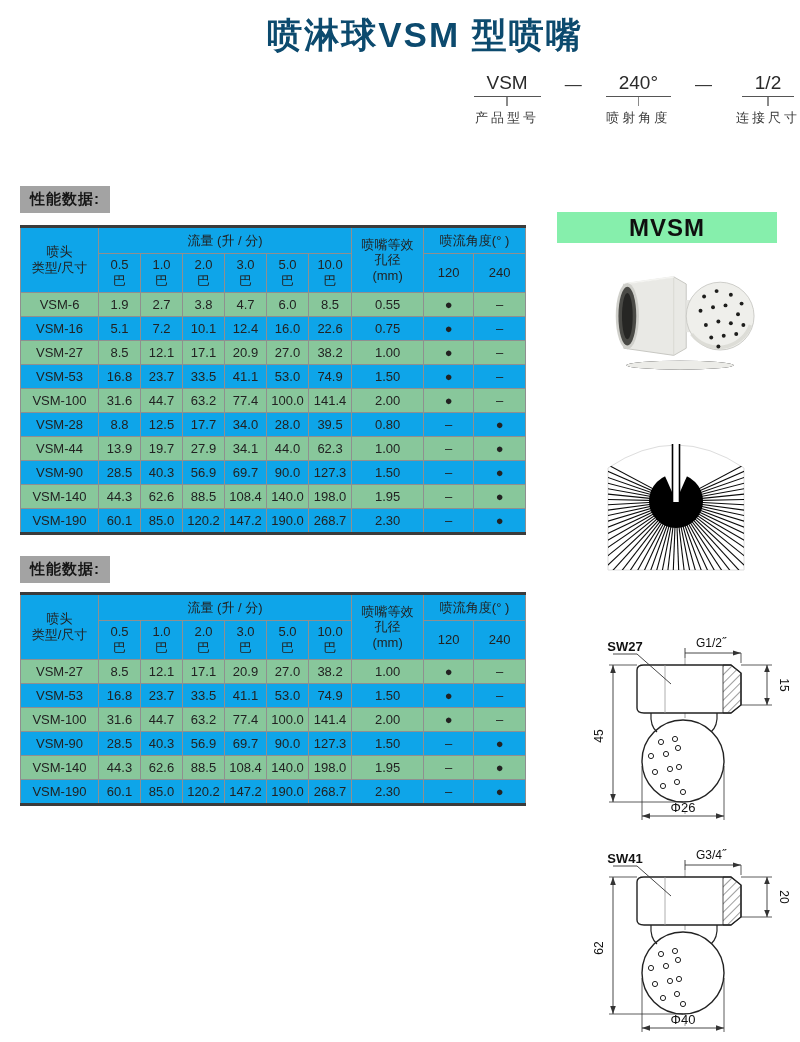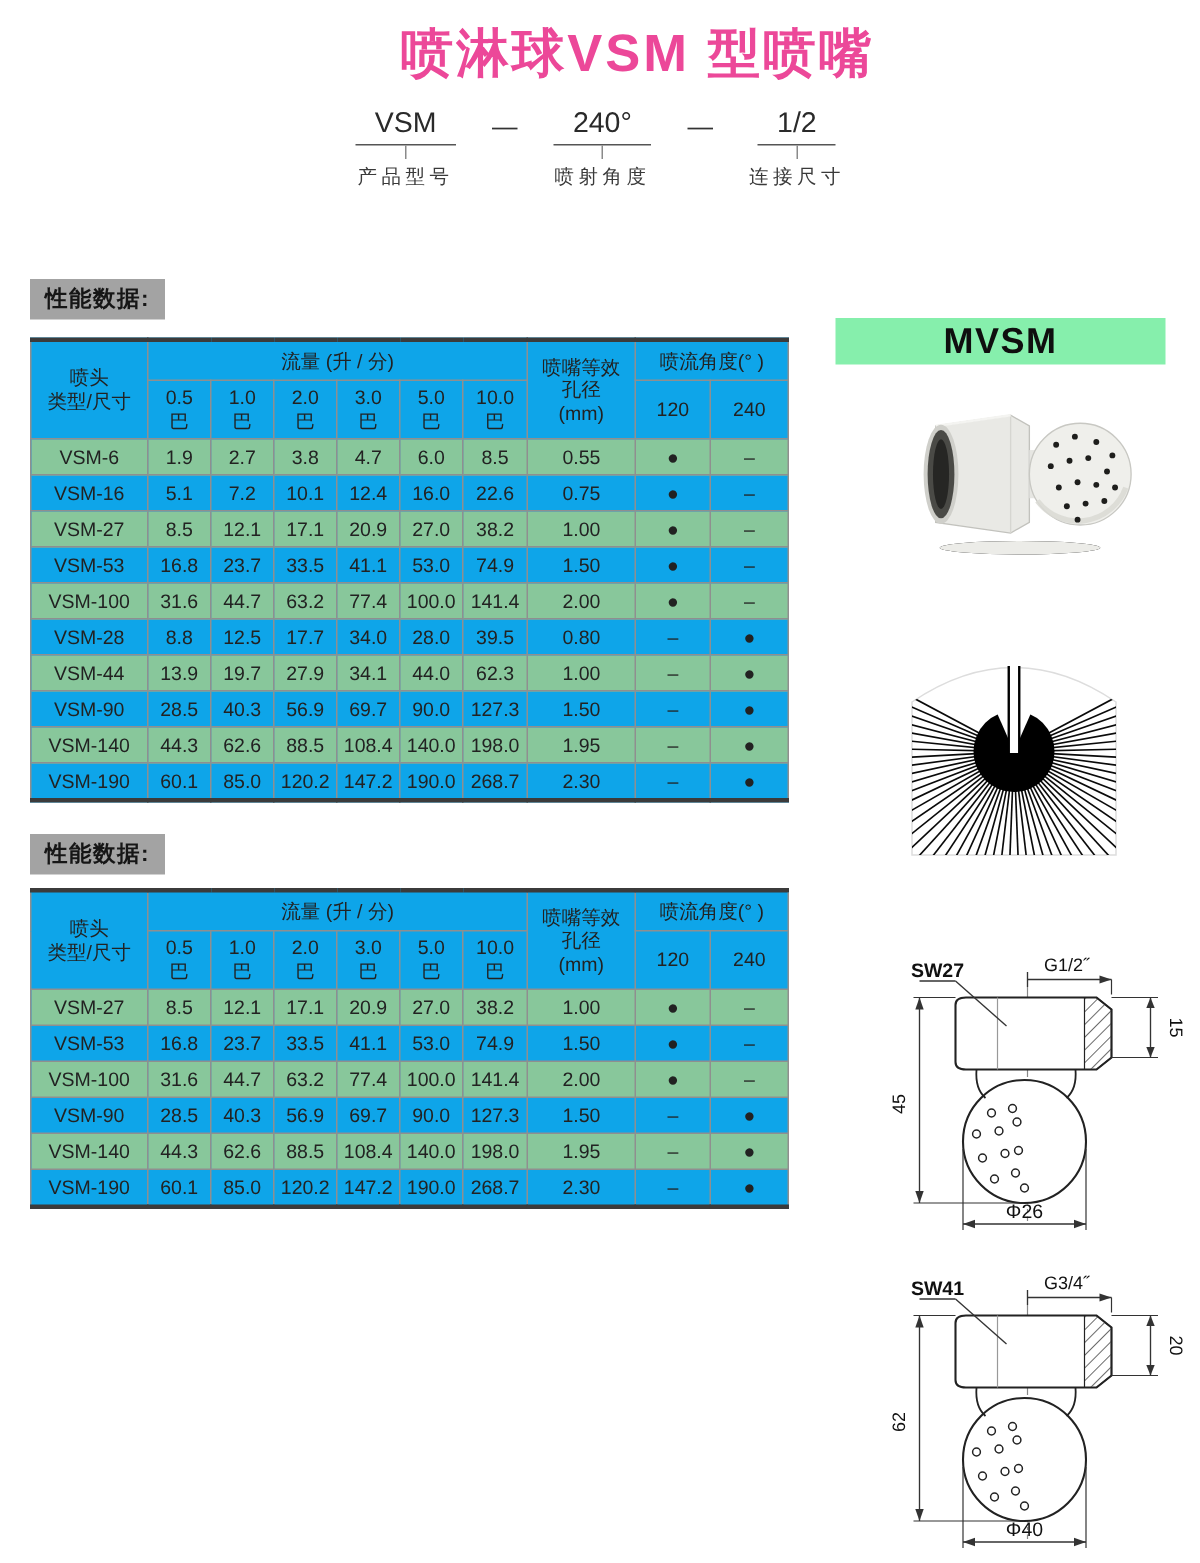--- a/index.html
+++ b/index.html
@@ -1,23 +1,23 @@
 <!DOCTYPE html>
 <html><head>
 <meta charset="utf-8">
 <style>
   html,body{margin:0;padding:0;background:#fff;}
   body{font-family:"Liberation Sans","DejaVu Sans",sans-serif;color:#222;}
   .page{position:relative;width:800px;height:1042px;background:#ffffff;overflow:hidden;margin:0 auto;}
 
   
   .title{position:absolute;top:12px;left:60px;right:10px;text-align:center;
-         font-size:35px;font-weight:900;letter-spacing:2px;color:#ec4899;}
+         font-size:35px;font-weight:900;letter-spacing:2px;color:#0c4a6e;}
   .model-code{position:absolute;top:72px;left:0;width:800px;display:flex;
-              justify-content:center;align-items:flex-start;gap:24px;}
+              justify-content:flex-end;align-items:flex-start;gap:24px;}
   .mc-part{display:flex;flex-direction:column;align-items:center;}
   .mc-value{font-size:19px;color:#2a2a2a;padding:0 13px 2px;border-bottom:1.5px solid #555;line-height:1.15;}
   .mc-tick{width:1.5px;height:9px;background:#8a8a8a;}
   .mc-label{font-size:13px;color:#3a3a3a;margin-top:3px;letter-spacing:3px;}
   .mc-sep{font-size:17px;color:#333;margin-top:2px;line-height:1.3;}
 
   
   .section-label{position:absolute;left:20px;background:#a3a3a3;color:#161616;
                  font-weight:bold;font-size:15px;padding:4px 10px;letter-spacing:1px;}
   #sec1{top:186px;} #sec2{top:556px;}

